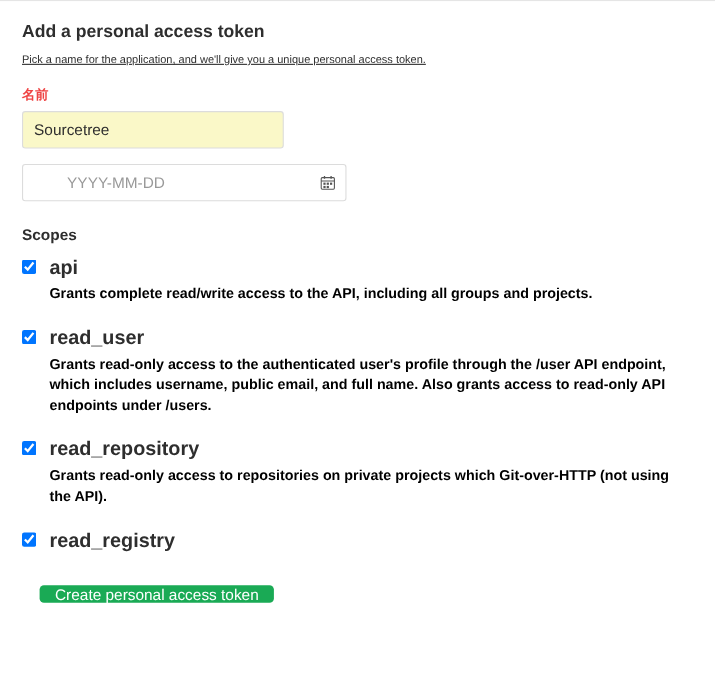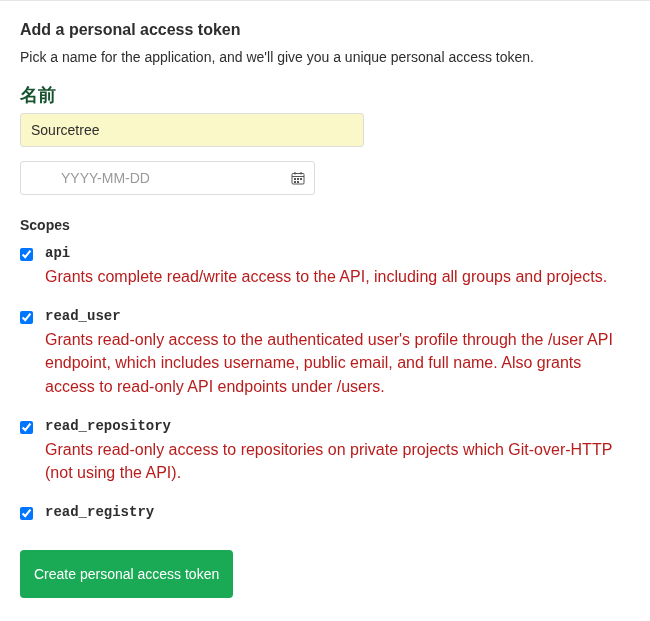--- a/index.html
+++ b/index.html
@@ -16,33 +16,34 @@
     border-top: 1px solid #e5e5e5;
     width: 650px;
   }
   .page-title {
     font-size: 16px;
     font-weight: 700;
     color: #2e2e2e;
     margin-bottom: 10px;
   }
   .page-subtitle {
-    font-size: 14px;
+    font-size: 10px;
     color: #2e2e2e;
     margin-bottom: 18px;
+    text-decoration: underline;
   }
   .field-label {
-    font-size: 18px;
+    font-size: 12px;
     font-weight: 600;
-    color: #14532d;
+    color: #ef4444;
     margin-bottom: 6px;
     display: block;
   }
   .text-input {
-    width: 344px;
+    width: 238px;
     height: 34px;
     padding: 6px 10px;
     font-size: 14px;
     color: #2e2e2e;
     border: 1px solid #dcdcdc;
     border-radius: 3px;
     outline: none;
   }
   .text-input.hl {
     background: #faf8c8;
@@ -89,39 +90,40 @@
     margin-right: 12px;
     width: 13px;
     height: 13px;
     flex-shrink: 0;
   }
   .scope-text {
     flex: 1;
   }
   .scope-name {
     font-weight: 600;
-    font-size: 14px;
+    font-size: 18px;
     color: #2e2e2e;
     margin-bottom: 4px;
-    font-family: Liberation Mono, monospace;
   }
   .scope-desc {
-    font-size: 16px;
-    color: #b91c1c;
+    font-size: 13px;
+    color: #000000;
     line-height: 1.45;
+    font-weight: bold;
   }
   .submit-btn {
     background: #1aaa55;
     color: #fff;
     border: none;
     border-radius: 4px;
-    padding: 16px 14px;
+    padding: 0 14px;
     font-size: 14px;
     cursor: pointer;
     margin-top: 6px;
+    margin-left: 16px;
   }
 </style>
 </head>
 <body>
 
 
 
 <h2 class="page-title">Add a personal access token</h2>
 <p class="page-subtitle">Pick a name for the application, and we'll give you a unique personal access token.</p>
 

